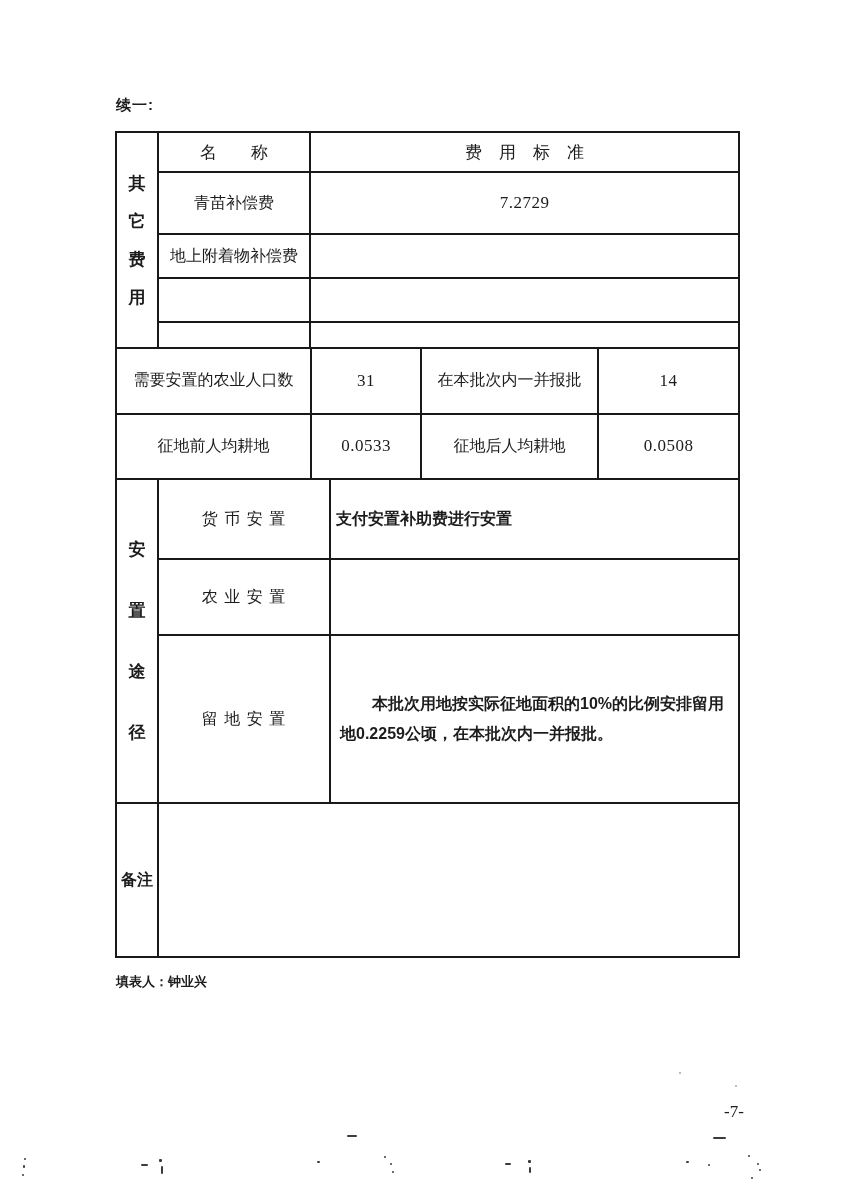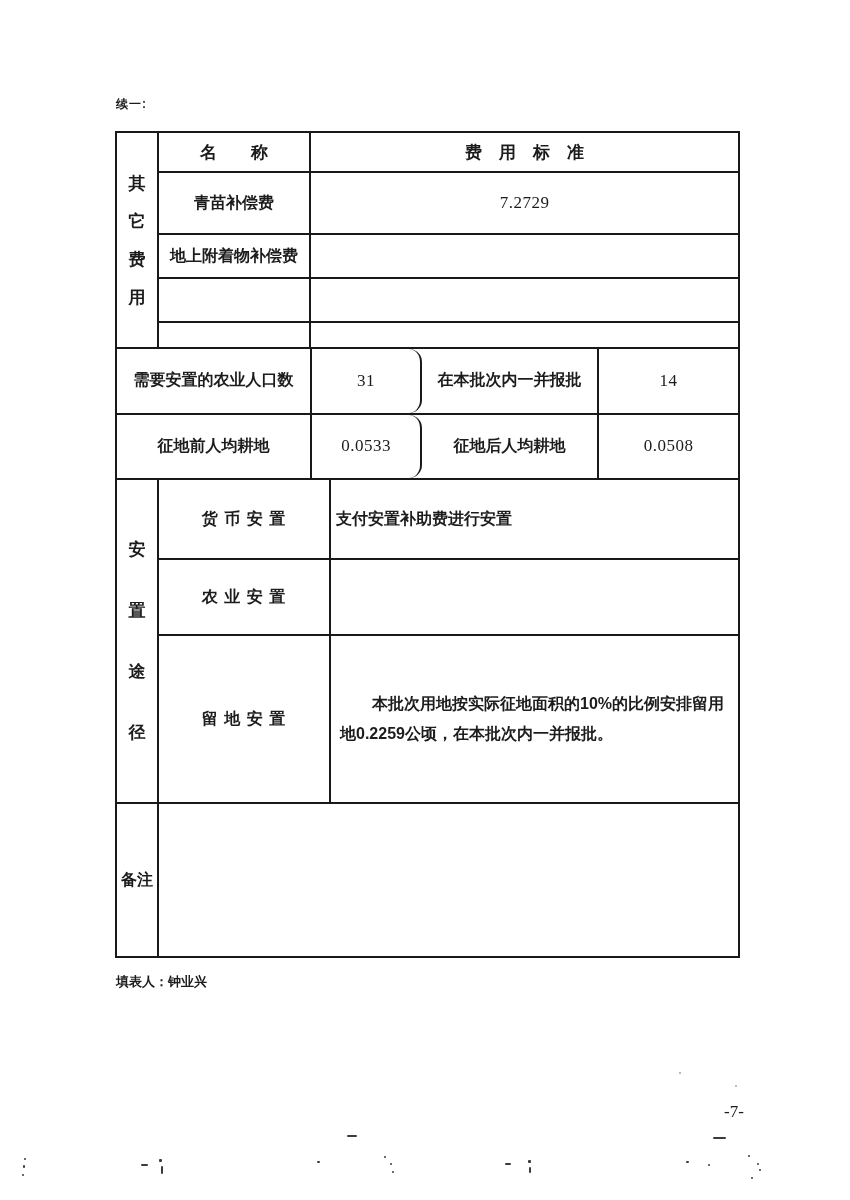--- a/index.html
+++ b/index.html
@@ -7,21 +7,21 @@
   .page {
     position:relative;
     width:850px; height:1200px;
     background:#ffffff;
     overflow:hidden;
     color:#1c1c1c;
     font-family:"Liberation Sans","DejaVu Sans",sans-serif;
   }
   .cont-label {
     position:absolute; left:116px; top:96px;
-    font-size:12px; font-weight:700; letter-spacing:1px;
+    font-size:15px; font-weight:700; letter-spacing:1px;
   }
   .tbl {
     position:absolute; left:115px; top:131px;
     width:625px; height:827px;
     border:2px solid #191919;
     display:flex; flex-direction:column;
   }
   .sec { display:flex; border-bottom:2px solid #191919; }
   .sec:last-child { border-bottom:none; }
   .sec-other { height:216px; }
@@ -37,28 +37,28 @@
   .sec-other .vcol { gap:21px; }
   .sec-resettle .vcol { gap:44px; }
 
   .grid { flex:1; display:flex; flex-direction:column; }
   .row { display:flex; border-bottom:2px solid #191919; }
   .row:last-child { border-bottom:none; }
   .r-h { height:40px; } .r-a { height:62px; } .r-b { height:44px; } .r-c { height:44px; } .r-d { flex:1; }
 
   .cell {
     display:flex; align-items:center; justify-content:center;
-    font-size:16px; font-weight:700;
+    font-size:16px; font-weight:400;
   }
   .name { width:152px; border-right:2px solid #191919; }
   .val  { flex:1; }
   .hdr  { font-size:17px; }
   .num  {
     font-family:"Liberation Serif","DejaVu Serif",serif;
-    font-weight:400; font-size:17px; letter-spacing:0.5px;border-radius:13px;
+    font-weight:400; font-size:17px; letter-spacing:0.5px;
   }
 
   .s2row { display:flex; flex:1; border-bottom:2px solid #191919; }
   .s2row:last-child { border-bottom:none; }
   .c1 { width:195px; border-right:2px solid #191919; }
   .c2 { width:110px; border-right:2px solid #191919; }
   .c3 { width:177px; border-right:2px solid #191919; }
   .c4 { flex:1; }
 
   .m-row1 { height:80px; } .m-row2 { height:76px; } .m-row3 { flex:1; }

